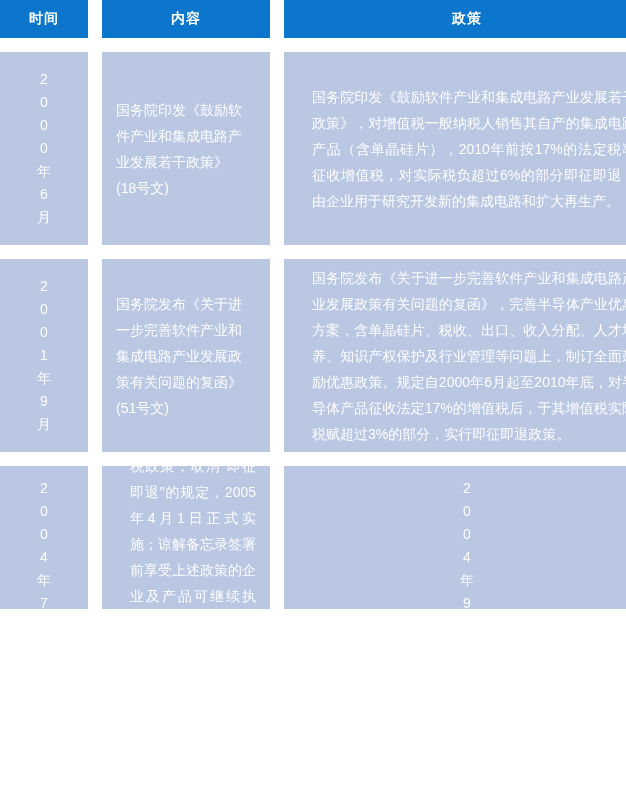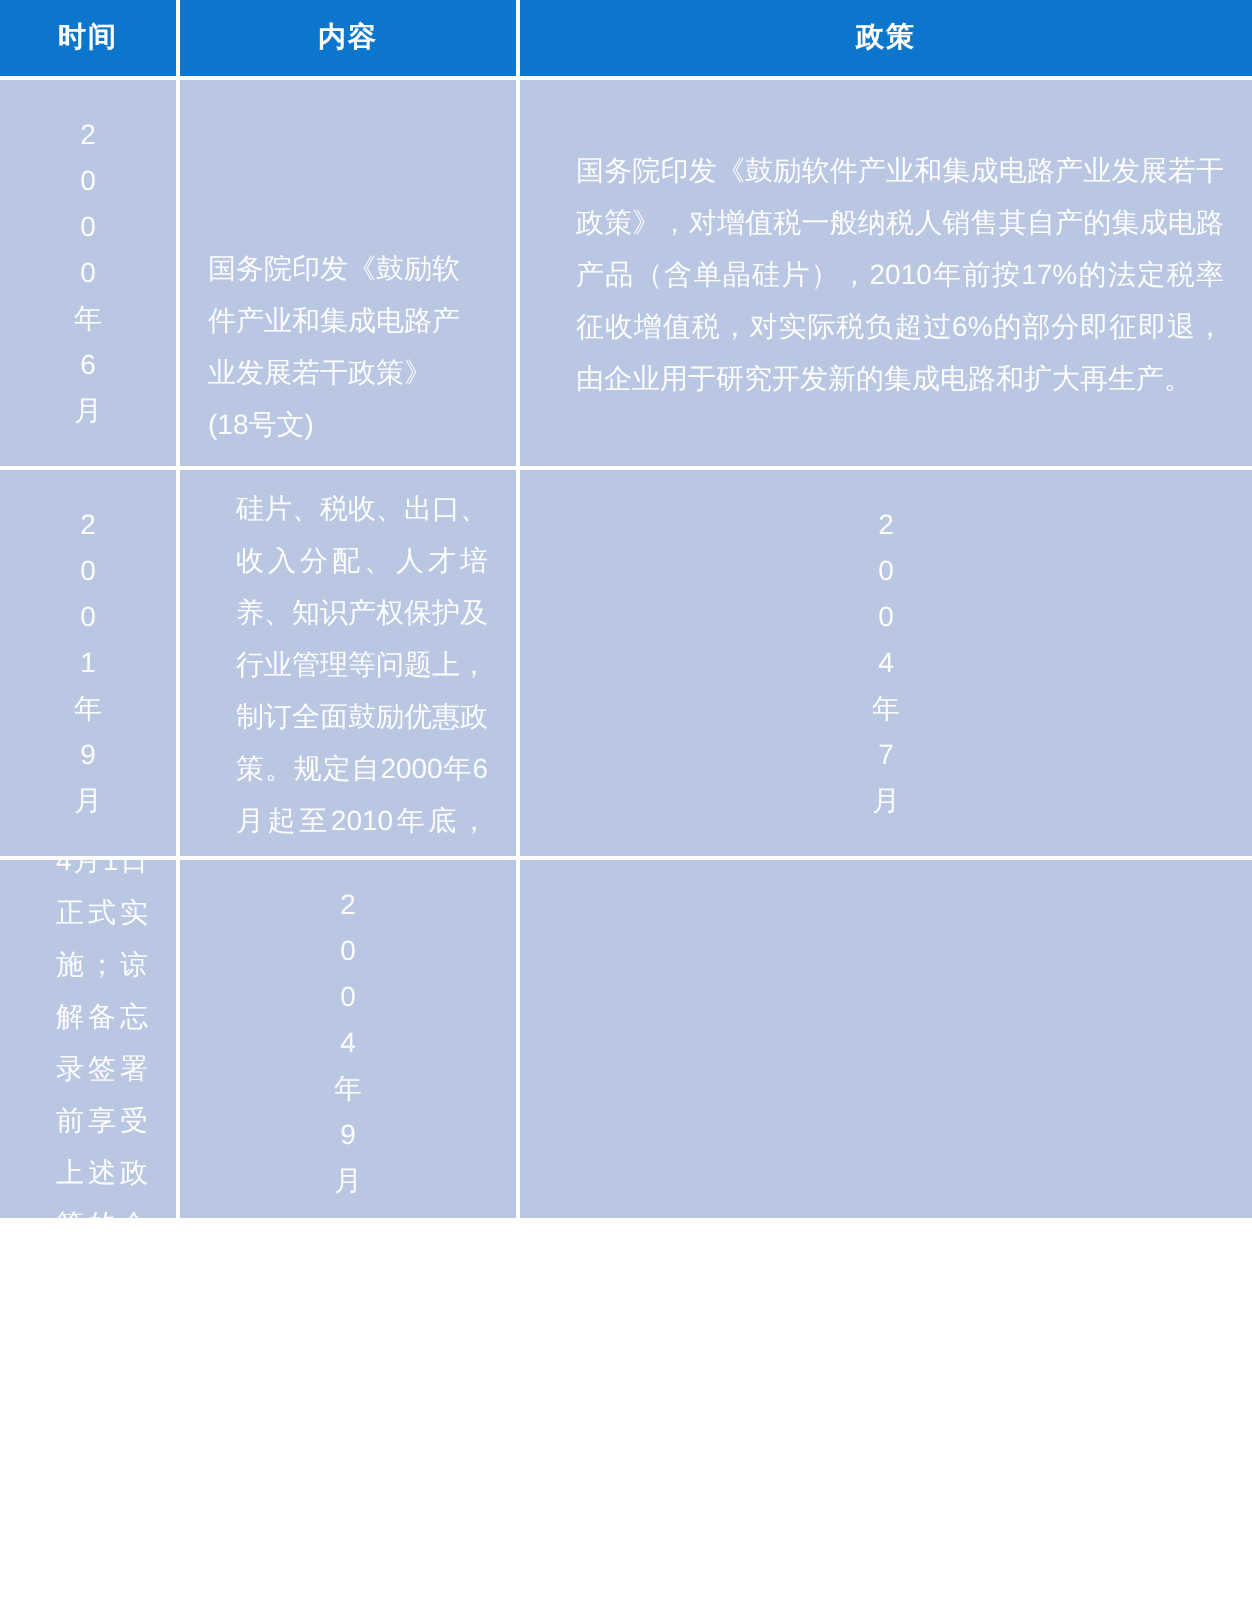--- a/index.html
+++ b/index.html
@@ -8,21 +8,21 @@
     background: #ffffff;
     font-family: "Liberation Sans", "DejaVu Sans", sans-serif;
   }
   .policy-table {
     width: 626px;
     height: 609px;
     overflow: hidden;
     display: grid;
     grid-template-columns: 88px 168px 366px;
     grid-template-rows: 38px 193px 193px 182px 185px 20px;
-    gap: 2px;
+    gap: 14px;
     background: var(--divider, #ffffff);
   }
   .hcell {
     background: var(--header-bg, #0b76cb);
     color: var(--header-text, #ffffff);
     font-size: 14px;
     font-weight: bold;
     display: flex;
     align-items: center;
     justify-content: center;
@@ -37,21 +37,21 @@
   .time-cell {
     display: flex;
     flex-direction: column;
     align-items: center;
     justify-content: center;
     line-height: 23px;
     text-align: center;
   }
   .policy-cell {
     display: flex;
-    align-items: flex-end;
+    align-items: center;
     padding: 8px 24px 8px 14px;
     line-height: 26px;
   }
   .content-cell {
     display: flex;
     align-items: center;
     padding: 8px 14px 8px 28px;
     line-height: 26px;
   }
   .content-cell .txt {
@@ -88,20 +88,23 @@
 
   <div class="cell time-cell">
       <div>2</div>
       <div>0</div>
       <div>0</div>
       <div>1</div>
       <div>年</div>
       <div>9</div>
       <div>月</div>
     </div>
+  <div class="cell policy-cell">
+    <div class="txt">国务院发布《关于进一步完善软件产业和集成电路产业发展政策有关问题的复函》(51号文)</div>
+  </div>
   <div class="cell content-cell">
     <div class="txt">国务院发布《关于进一步完善软件产业和集成电路产业发展政策有关问题的复函》，完善半导体产业优惠方案，含单晶硅片、税收、出口、收入分配、人才培养、知识产权保护及行业管理等问题上，制订全面鼓励优惠政策。规定自2000年6月起至2010年底，对半导体产品征收法定17%的增值税后，于其增值税实际税赋超过3%的部分，实行即征即退政策。</div>
   </div>
 
   <div class="cell time-cell">
       <div>2</div>
       <div>0</div>
       <div>0</div>
       <div>4</div>
       <div>年</div>

